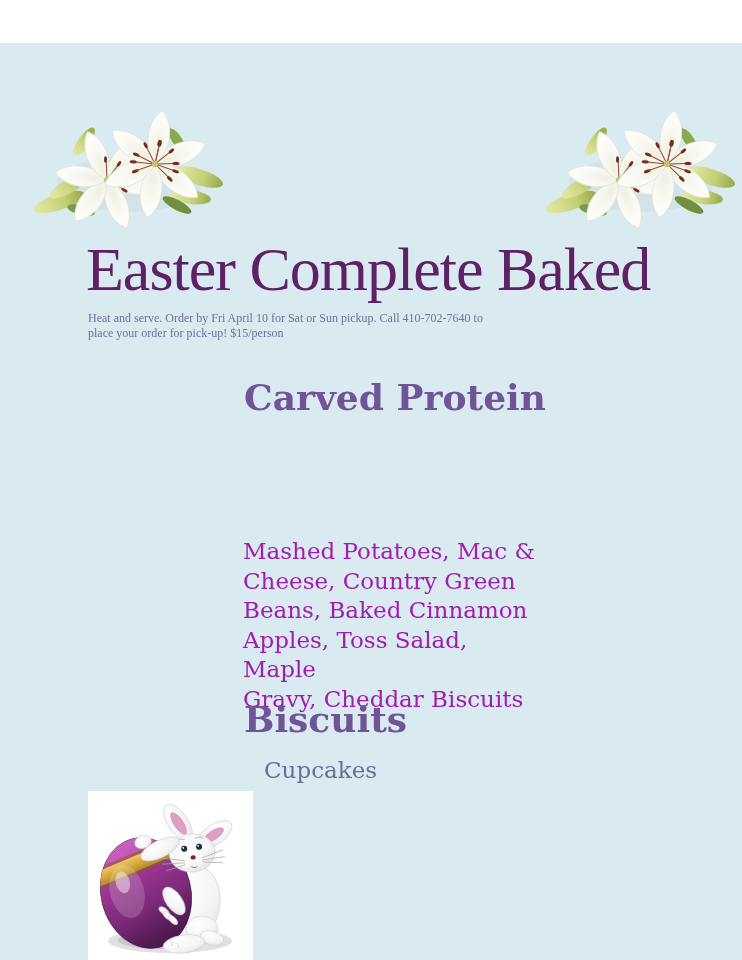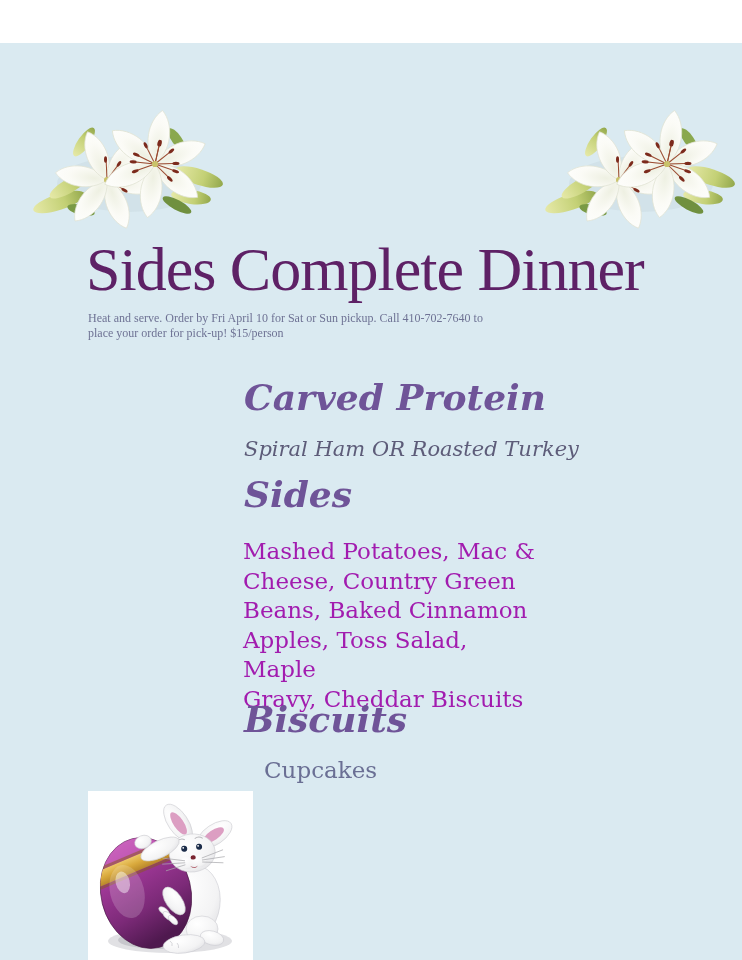--- a/index.html
+++ b/index.html
@@ -23,21 +23,21 @@
     color:#5e2166;white-space:nowrap;
   }
   #subtitle{
     position:absolute;left:88px;top:311px;width:650px;
     font-size:12px;line-height:1.22;
     color:#6e7294;white-space:pre-line;
   }
   .script-heading{
     position:absolute;left:244px;
     font-family:"DejaVu Serif", serif;
-    font-style:italic;font-weight:bold;
+    font-weight:bold;
     font-size:36px;line-height:1.2;
     color:#6f5498;white-space:nowrap;
   }
   #heading-protein{top:376px;}
   #heading-sides{top:473px;}
   #heading-dessert{top:698px;}
   #protein-body{
     position:absolute;left:244px;top:437px;
     font-family:"DejaVu Serif", serif;
     font-style:italic;font-size:21px;line-height:1.2;
@@ -139,29 +139,27 @@
     <svg width="202" height="132" viewBox="0 0 200 132">
         <use href="#lilies-symbol"></use>
       </svg>
   </div>
   <div class="deco" id="lilies-right">
     <svg width="202" height="132" viewBox="0 0 200 132">
         <use href="#lilies-symbol"></use>
       </svg>
   </div>
 
-  <div id="main-title">Sides Complete Dinner</div>
+  <div id="main-title">Easter Complete Baked</div>
 
   <div id="subtitle">Heat and serve. Order by Fri April 10 for Sat or Sun pickup. Call 410-702-7640 to
 place your order for pick-up! $15/person</div>
 
   <div class="script-heading" id="heading-protein">Carved Protein</div>
-  <div id="protein-body">Spiral Ham OR Roasted Turkey</div>
-
-  <div class="script-heading" id="heading-sides">Sides</div>
+
   <div id="sides-body">Mashed Potatoes, Mac &amp;
 Cheese, Country Green
 Beans, Baked Cinnamon
 Apples, Toss Salad, Maple
 Gravy, Cheddar Biscuits</div>
 
   <div class="script-heading" id="heading-dessert">Biscuits</div>
   <div id="dessert-body">Cupcakes</div>
 
   <div id="bunny-box">

